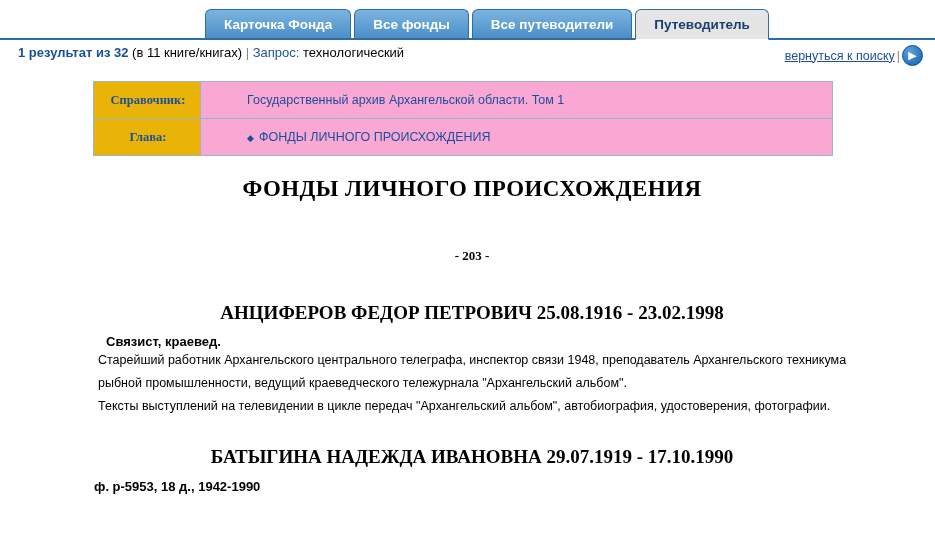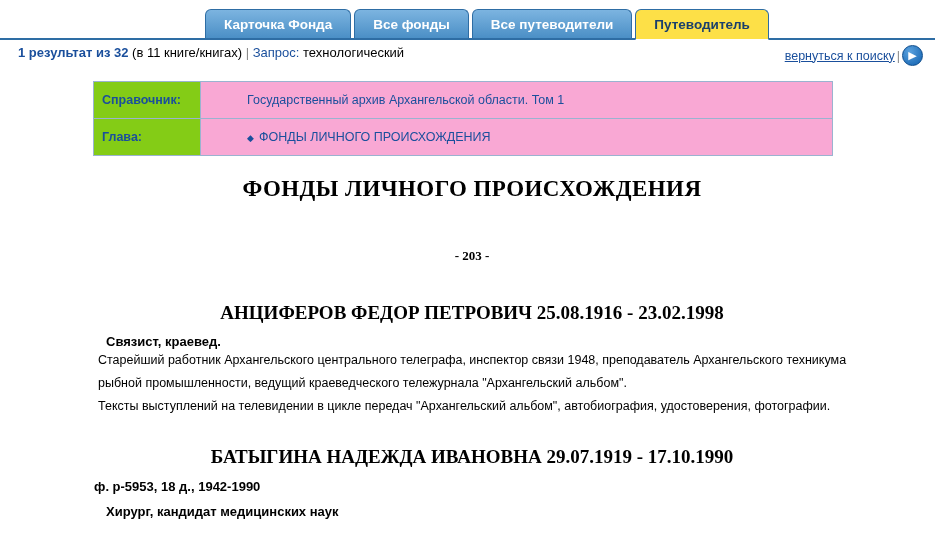--- a/index.html
+++ b/index.html
@@ -37,21 +37,21 @@
     background: #5b9bd5;
     background: linear-gradient(to bottom, #7cb4e0 0%, #4b8fc6 100%);
     border: 1px solid #2e6da4;
     border-bottom: none;
     border-radius: 6px 6px 0 0;
     cursor: pointer;
     white-space: nowrap;
     line-height: 15px;
   }
   .tab.active {
-    background: #fde047;
+    background: #e5e5e5;
     color: #1a3f6b;
     border: 1px solid #2e6da4;
     border-bottom: 1px solid #ffffff;
     padding-bottom: 7px;
     margin-bottom: -2px;
     position: relative;
     z-index: 2;
   }
 
   
@@ -102,25 +102,26 @@
     border: 1px solid #9ab3d0;
     font-size: 12.5px;
   }
   .meta td {
     border: 1px solid #9ab3d0;
     padding: 6px 8px;
     vertical-align: middle;
   }
   .meta td.label {
     width: 92px;
-    text-align: left;
-    background: #84cc16;
+    text-align: center;
+    background: #eab308;
     color: #1a4f9c;
     font-weight: bold;
     padding-right: 6px;
+    font-family: Liberation Serif, serif;
   }
   .meta td.value {
     color: #1a4f9c;
     background: #f9a8d4;
     padding-left: 46px;
   }
   .meta td.value.tall { height: 24px; }
   .bullet { font-size: 9px; vertical-align: middle; margin-right: 5px; }
 
   
@@ -216,16 +217,15 @@
   <div class="person-block">
     <div class="person-name">АНЦИФЕРОВ ФЕДОР ПЕТРОВИЧ 25.08.1916 - 23.02.1998</div>
     <div class="prof-line">Связист, краевед.</div>
     <div class="para">Старейший работник Архангельского центрального телеграфа, инспектор связи 1948, преподаватель Архангельского техникума рыбной промышленности, ведущий краеведческого тележурнала "Архангельский альбом".</div>
     <div class="para">Тексты выступлений на телевидении в цикле передач "Архангельский альбом", автобиография, удостоверения, фотографии.</div>
   </div>
 
   <div class="person-block second">
     <div class="person-name">БАТЫГИНА НАДЕЖДА ИВАНОВНА 29.07.1919 - 17.10.1990</div>
     <div class="fond-line">ф. р-5953, 18 д., 1942-1990</div>
-    <div class="prof-line">Хирург, кандидат медицинских наук</div>
 
   </div>
 </div>
 
 </body></html>

